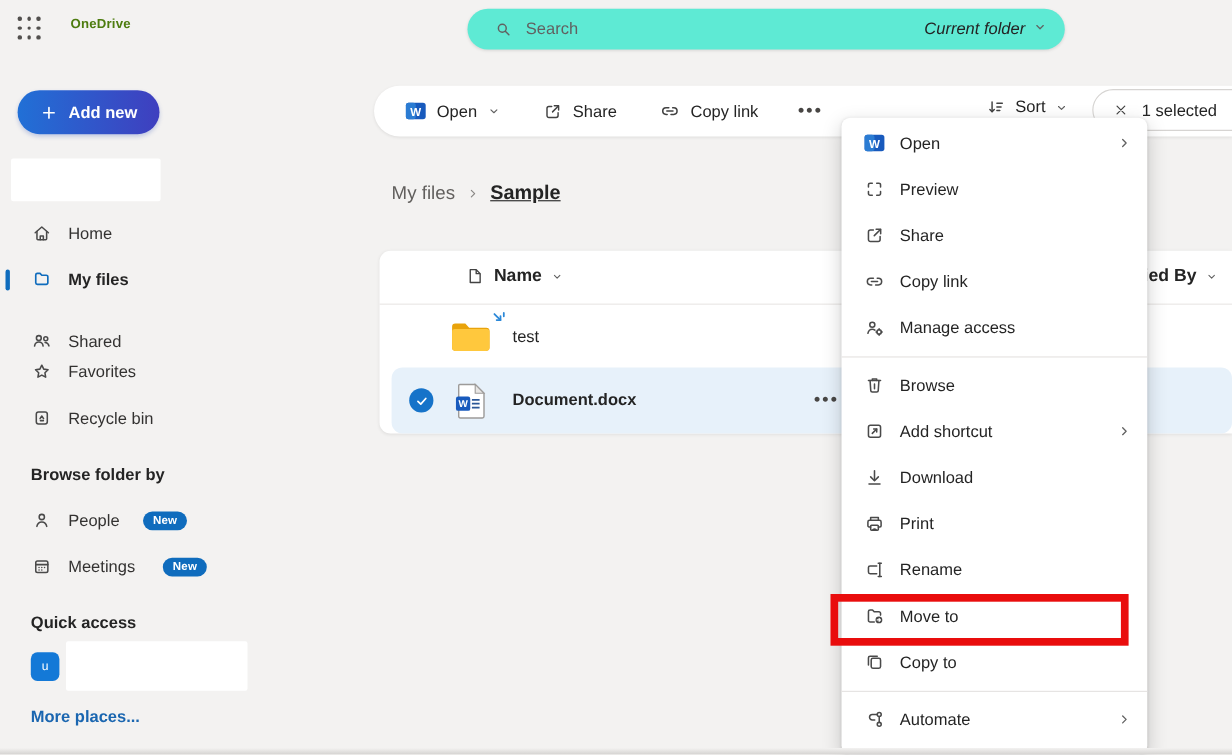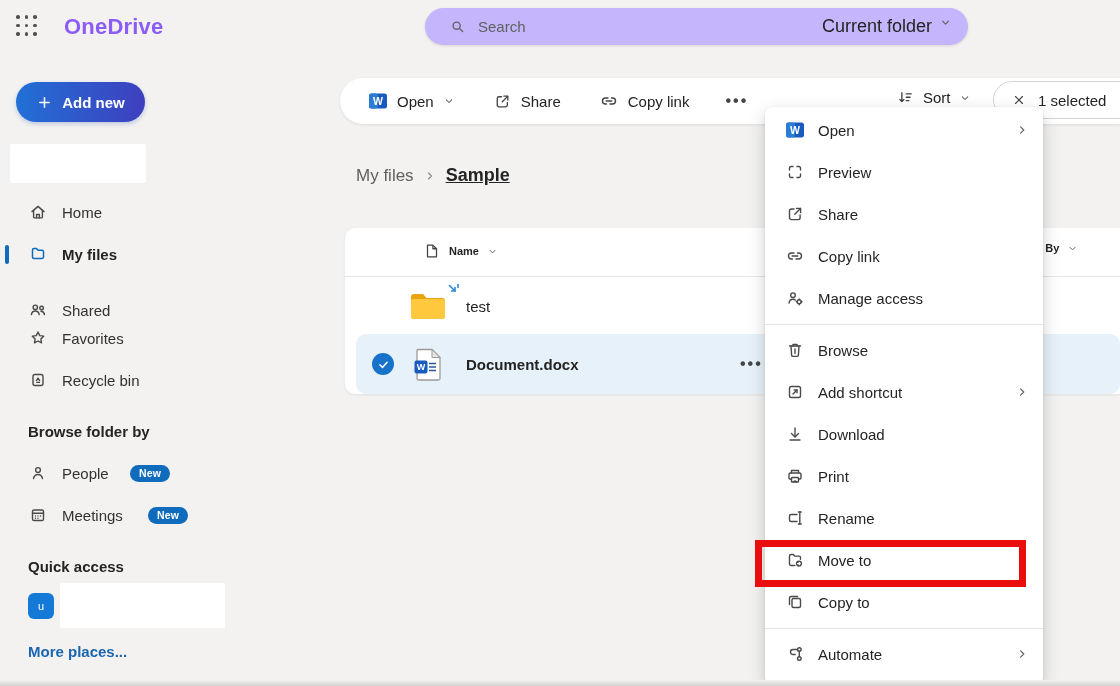--- a/index.html
+++ b/index.html
@@ -3,26 +3,26 @@
 <meta charset="utf-8">
 <style>
   * { margin:0; padding:0; box-sizing:border-box; }
   html,body { width:1120px; height:686px; overflow:hidden; }
   body { font-family:"Liberation Sans", sans-serif; background:#f3f2f1; color:#242424; position:relative; }
   .abs { position:absolute; }
 
   
   .waffle { left:16px; top:15px; width:22px; height:22px; display:grid; grid-template-columns:repeat(3,1fr); gap:4px; cursor:pointer; }
   .waffle span { width:3.5px; height:3.5px; border-radius:50%; background:#52504e; }
-  .app-title { left:64px; top:14px; font-size:22px; font-weight:700; color:#8b5cf6; letter-spacing:.2px; }
-
-  .search-pill { left:425px; top:8px; width:543px; height:37px; background:#c4b5fd; border-radius:19px;
+  .app-title { left:64px; top:14px; font-size:12px; font-weight:700; color:#4d7c0f; letter-spacing:.2px; }
+
+  .search-pill { left:425px; top:8px; width:543px; height:37px; background:#5eead4; border-radius:19px;
     box-shadow:0 1px 3px rgba(0,0,0,.13); display:flex; align-items:center; padding:0 16px 0 24px; z-index:3; }
   .search-ph { color:#616161; font-size:15px; margin-left:12px; flex:1; }
-  .scope { display:flex; align-items:flex-start; gap:7px; font-size:18px; color:#242424; cursor:pointer; }
+  .scope { display:flex; align-items:flex-start; gap:7px; font-size:15px; color:#242424; cursor:pointer;font-style:italic; }
 
   
   .add-new { left:16px; top:82px; width:129px; height:40px; border-radius:20px; border:none; cursor:pointer;
     background:linear-gradient(90deg,#2170d6,#3f3fbf); color:#fff; font-size:15px; font-weight:600;
     display:flex; align-items:center; justify-content:center; gap:9px; font-family:inherit; box-shadow:0 2px 4px rgba(35,70,180,.25); }
   .redact { background:#fff; border-radius:2px; }
   .nav-item { left:0; width:240px; height:42px; display:flex; align-items:center; cursor:pointer; }
   .nav-item .nicon { position:absolute; left:28px; width:20px; height:20px; }
   .nav-item .nlabel { position:absolute; left:62px; font-size:15px; color:#333231; }
   .nav-item.sel .nlabel { font-weight:700; color:#242424; }
@@ -43,21 +43,21 @@
     display:flex; align-items:center; gap:12px; padding:0 18px; font-size:15px; color:#242424; z-index:5; cursor:pointer; }
 
   
   .crumbs { left:356px; top:165px; display:flex; align-items:center; gap:10px; }
   .crumb-parent { font-size:17px; color:#615f5d; cursor:pointer; }
   .crumb-current { font-size:18px; font-weight:700; color:#242424;text-decoration:underline; }
 
   
   .panel { left:345px; top:228px; width:775px; height:166px; background:#fff; border-radius:10px 0 0 10px;
     box-shadow:0 1px 3px rgba(0,0,0,.07); z-index:1; }
-  .col-head { position:absolute; display:flex; align-items:center; gap:8px; font-size:11px; font-weight:600; color:#242424; cursor:pointer; }
+  .col-head { position:absolute; display:flex; align-items:center; gap:8px; font-size:16px; font-weight:600; color:#242424; cursor:pointer; }
   .head-line { position:absolute; left:0; top:48px; width:775px; height:1px; background:#e8e6e4; }
   .rowi { position:absolute; left:0; width:684px; cursor:pointer; }
   .row-name { position:absolute; left:121px; top:50%; transform:translateY(-50%); font-size:15px; color:#242424; }
   .row-sel { left:11px; width:764px; background:#e7f1fa; border-radius:10px; }
   .row-sel .row-name { left:110px; font-weight:600; }
   .check-circle { position:absolute; left:16px; top:50%; transform:translateY(-50%); width:22px; height:22px; border-radius:50%; background:#1673c9;
     display:flex; align-items:center; justify-content:center; }
   .dots { letter-spacing:2px; color:#484644; font-size:16px; font-weight:700; line-height:0; }
   .row-dots { position:absolute; left:384px; top:50%; transform:translateY(-50%); cursor:pointer; }
 

